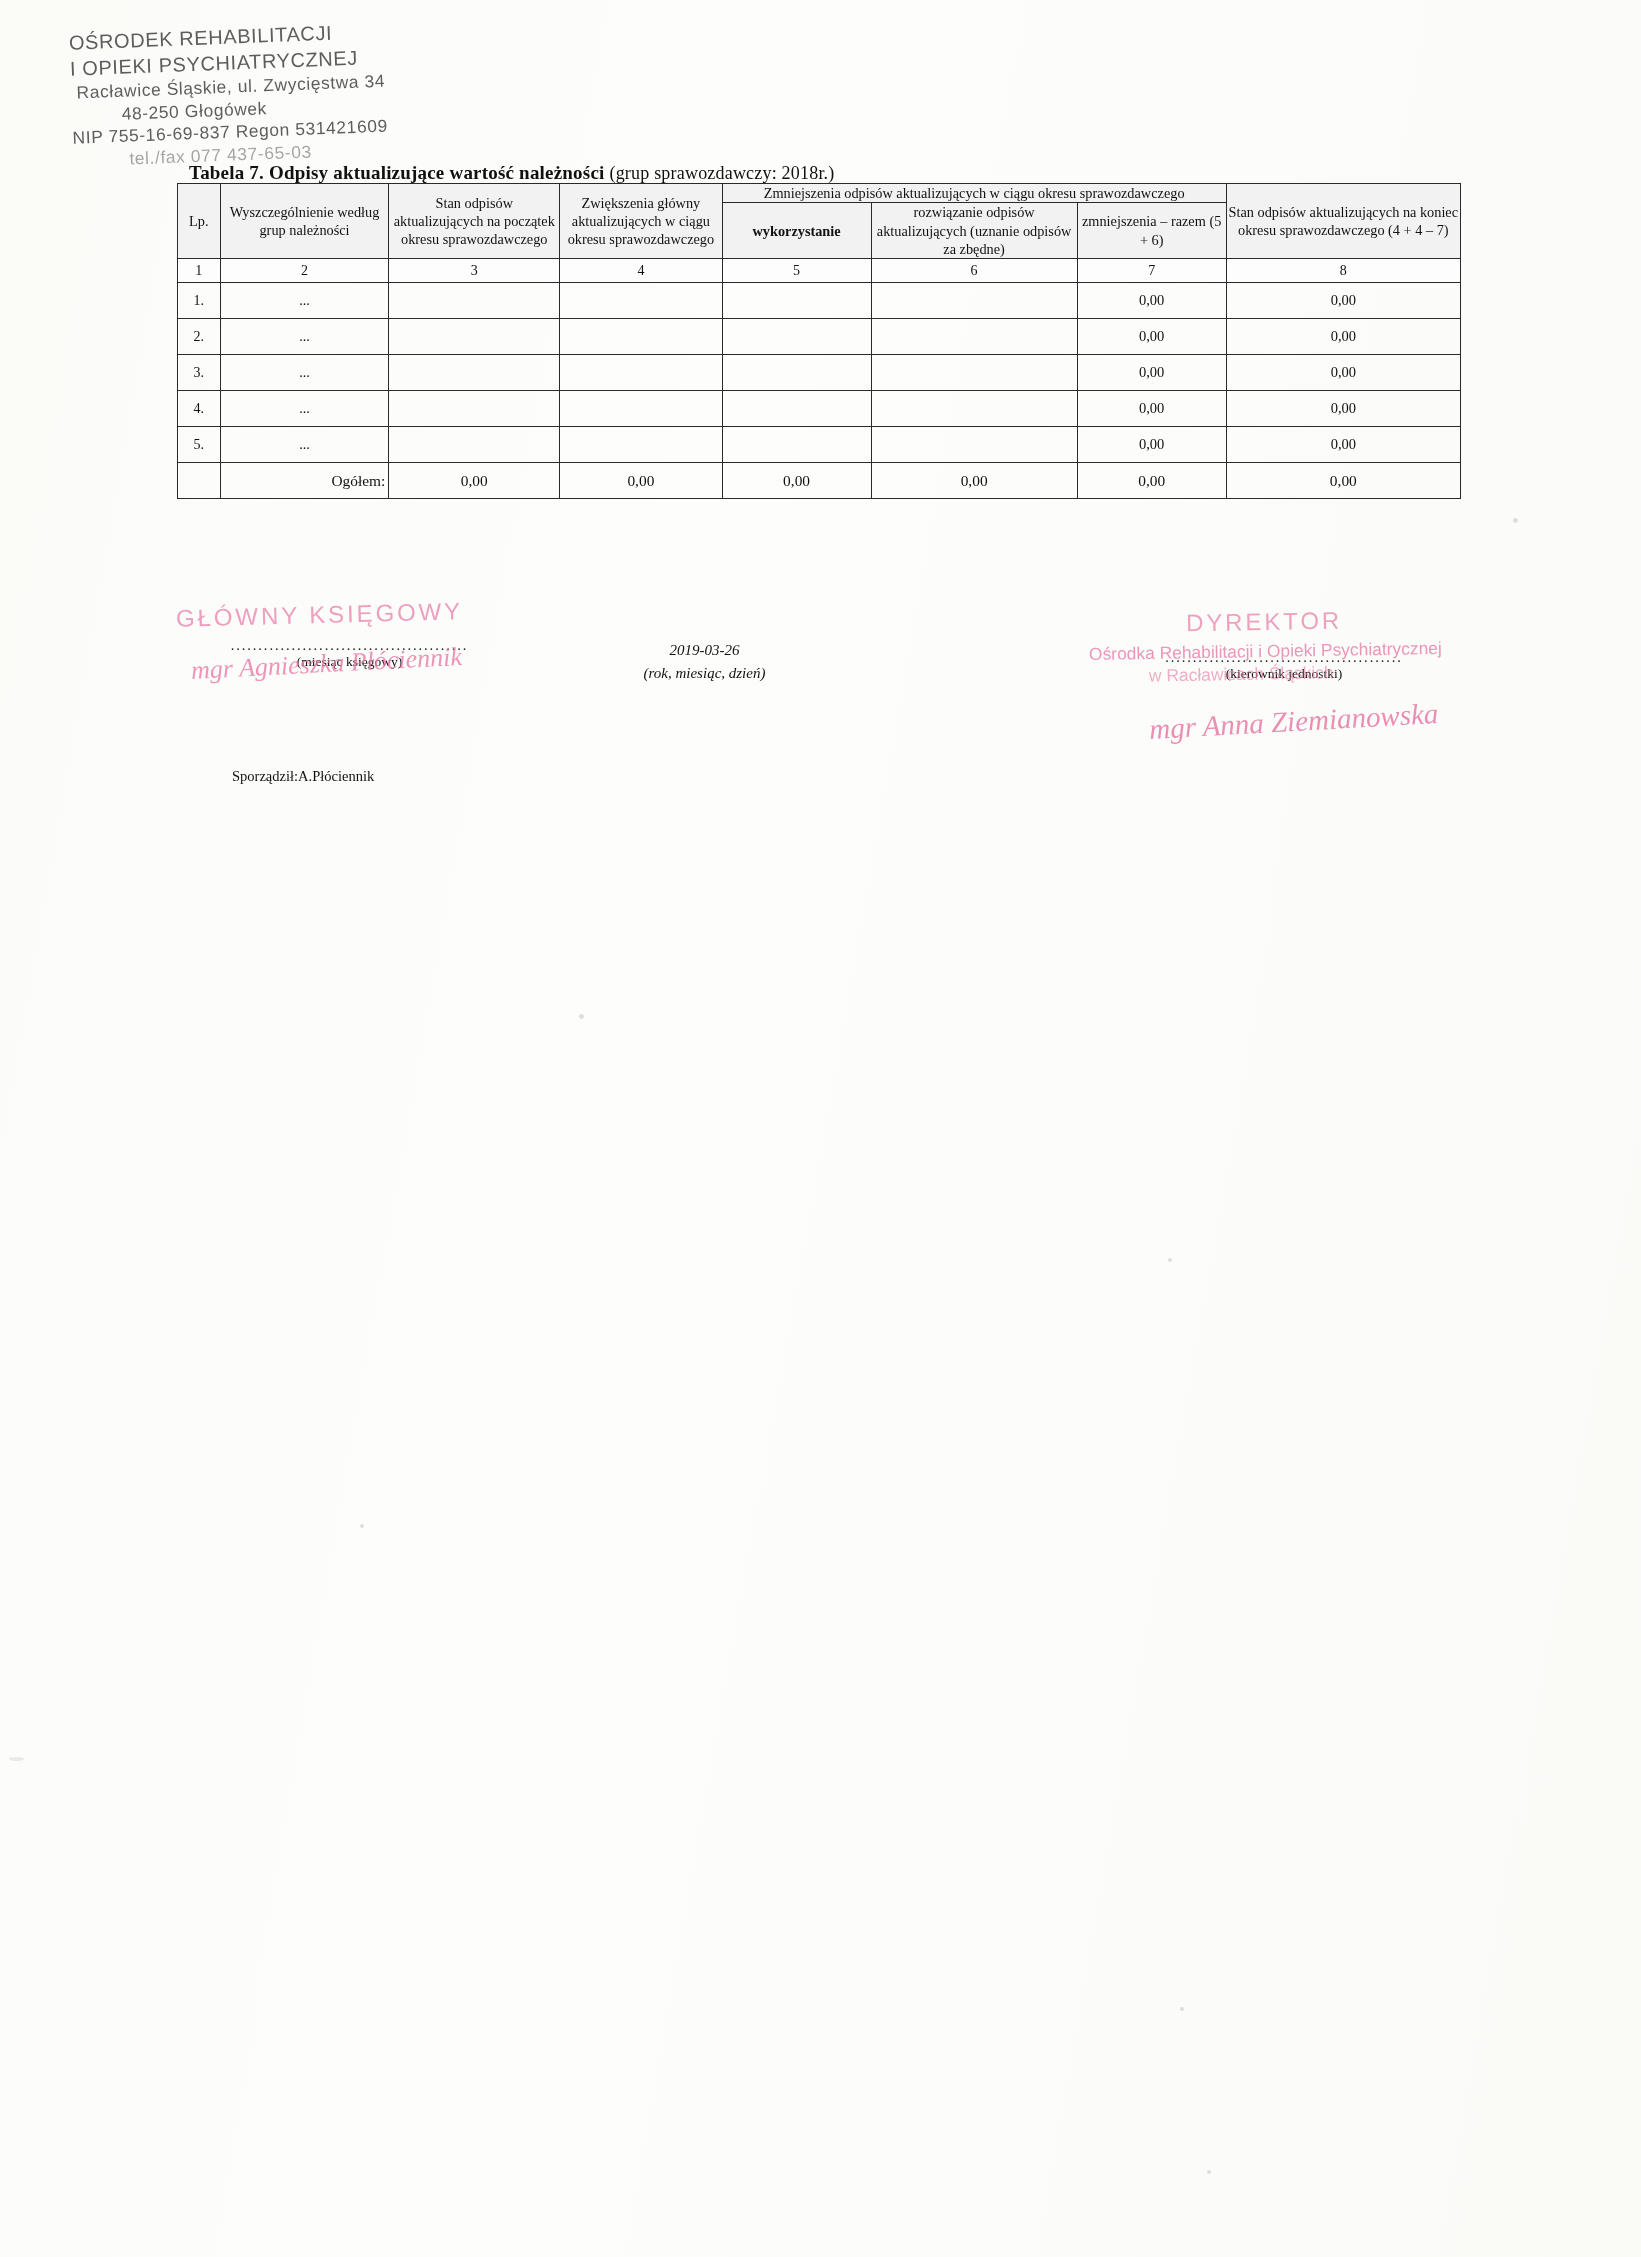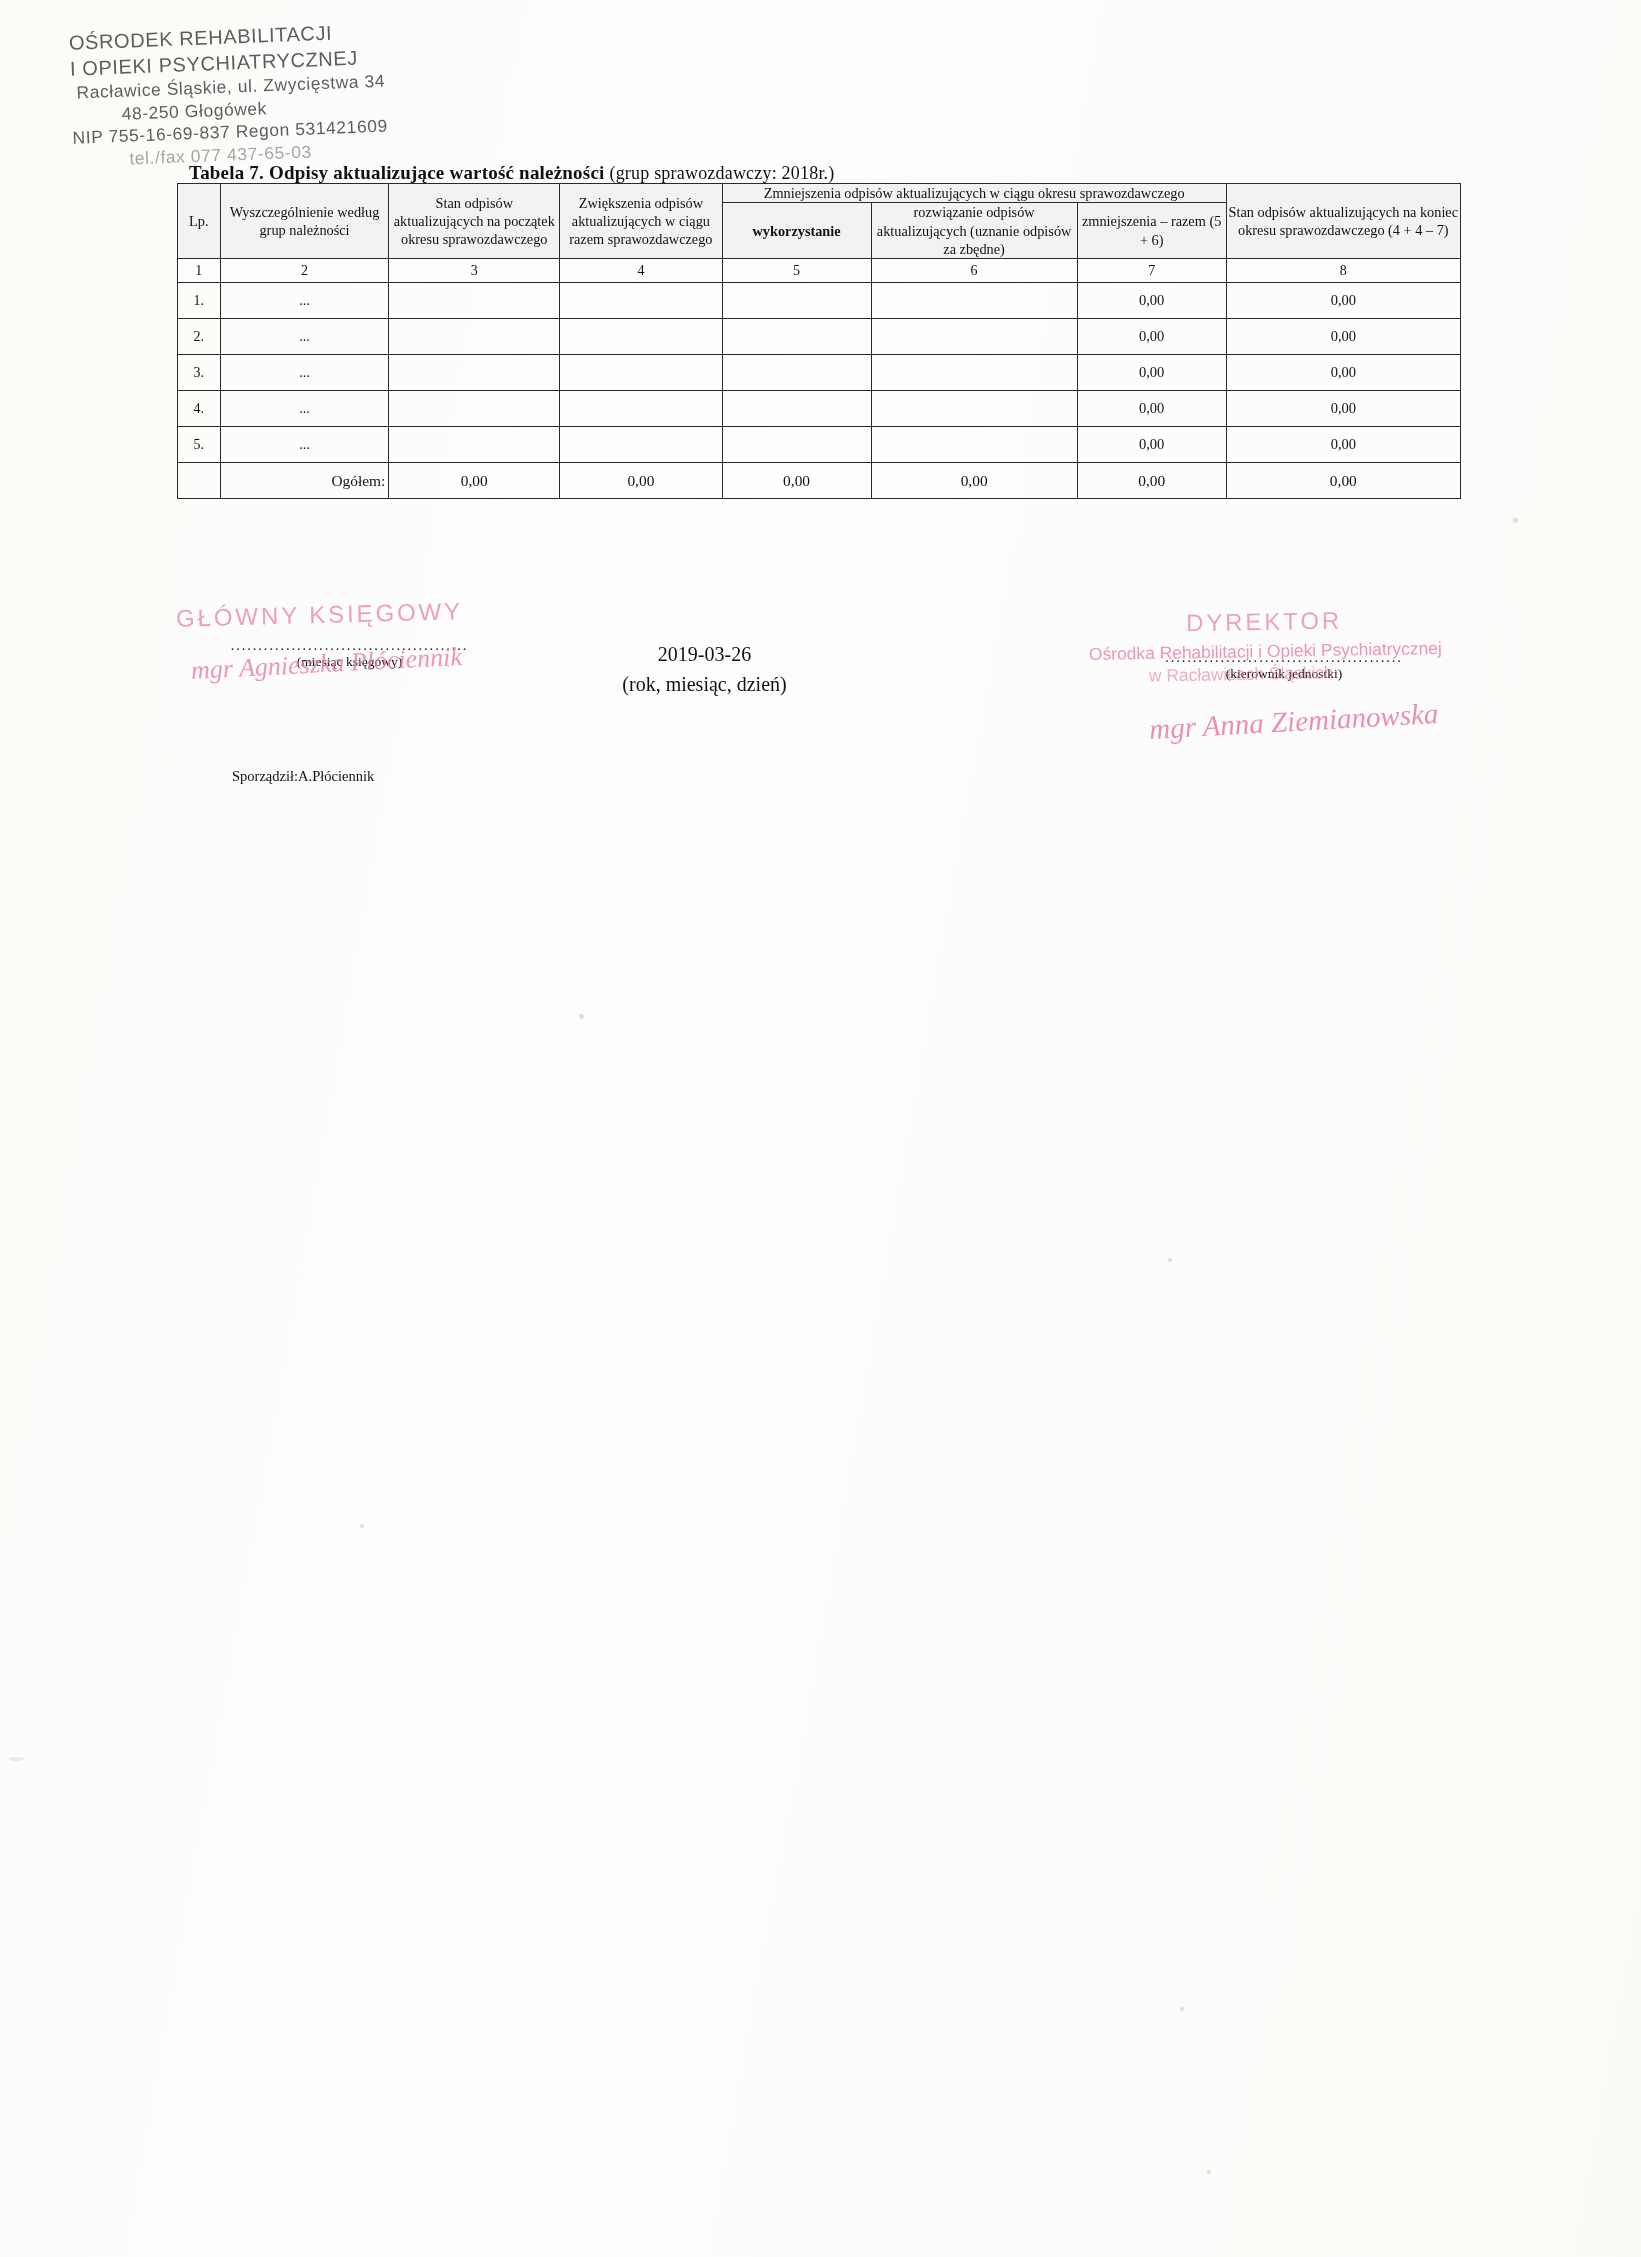--- a/index.html
+++ b/index.html
@@ -129,22 +129,23 @@
     letter-spacing: 1.9px;
     font-size: 14.5px;
     color: #222;
   }
   .sig-center {
     position: absolute;
     left: 579px;
     top: 639px;
     width: 251px;
     text-align: center;
-    font-size: 20px;
+    font-size: 15px;
     line-height: 1.5;
+    font-style: italic;
   }
   .sig-right {
     position: absolute;
     left: 1139px;
     top: 649px;
     width: 290px;
     text-align: center;
     font-size: 13.5px;
   }
   .prep {
@@ -245,21 +246,21 @@
         <col style="width:143px">
         <col style="width:198px">
         <col style="width:143px">
         <col style="width:225px">
       </colgroup>
       <thead>
         <tr>
           <td class="hdr-cell" rowspan="2">Lp.</td>
           <td class="hdr-cell" rowspan="2">Wyszczególnienie według grup należności</td>
           <td class="hdr-cell" rowspan="2">Stan odpisów aktualizujących na początek okresu sprawozdawczego</td>
-          <td class="hdr-cell" rowspan="2">Zwiększenia odpisów aktualizujących w ciągu razem sprawozdawczego</td>
+          <td class="hdr-cell" rowspan="2">Zwiększenia główny aktualizujących w ciągu okresu sprawozdawczego</td>
           <td class="hdr-cell" colspan="3">Zmniejszenia odpisów aktualizujących w ciągu okresu sprawozdawczego</td>
           <td class="hdr-cell" rowspan="2">Stan odpisów aktualizujących na koniec okresu sprawozdawczego (4 + 4 – 7)</td>
         </tr>
         <tr>
           <td class="hdr-cell light">wykorzystanie</td>
           <td class="hdr-cell">rozwiązanie odpisów aktualizujących (uznanie odpisów za zbędne)</td>
           <td class="hdr-cell">zmniejszenia – razem (5 + 6)</td>
         </tr>
         <tr class="numrow">
           <td>1</td>

